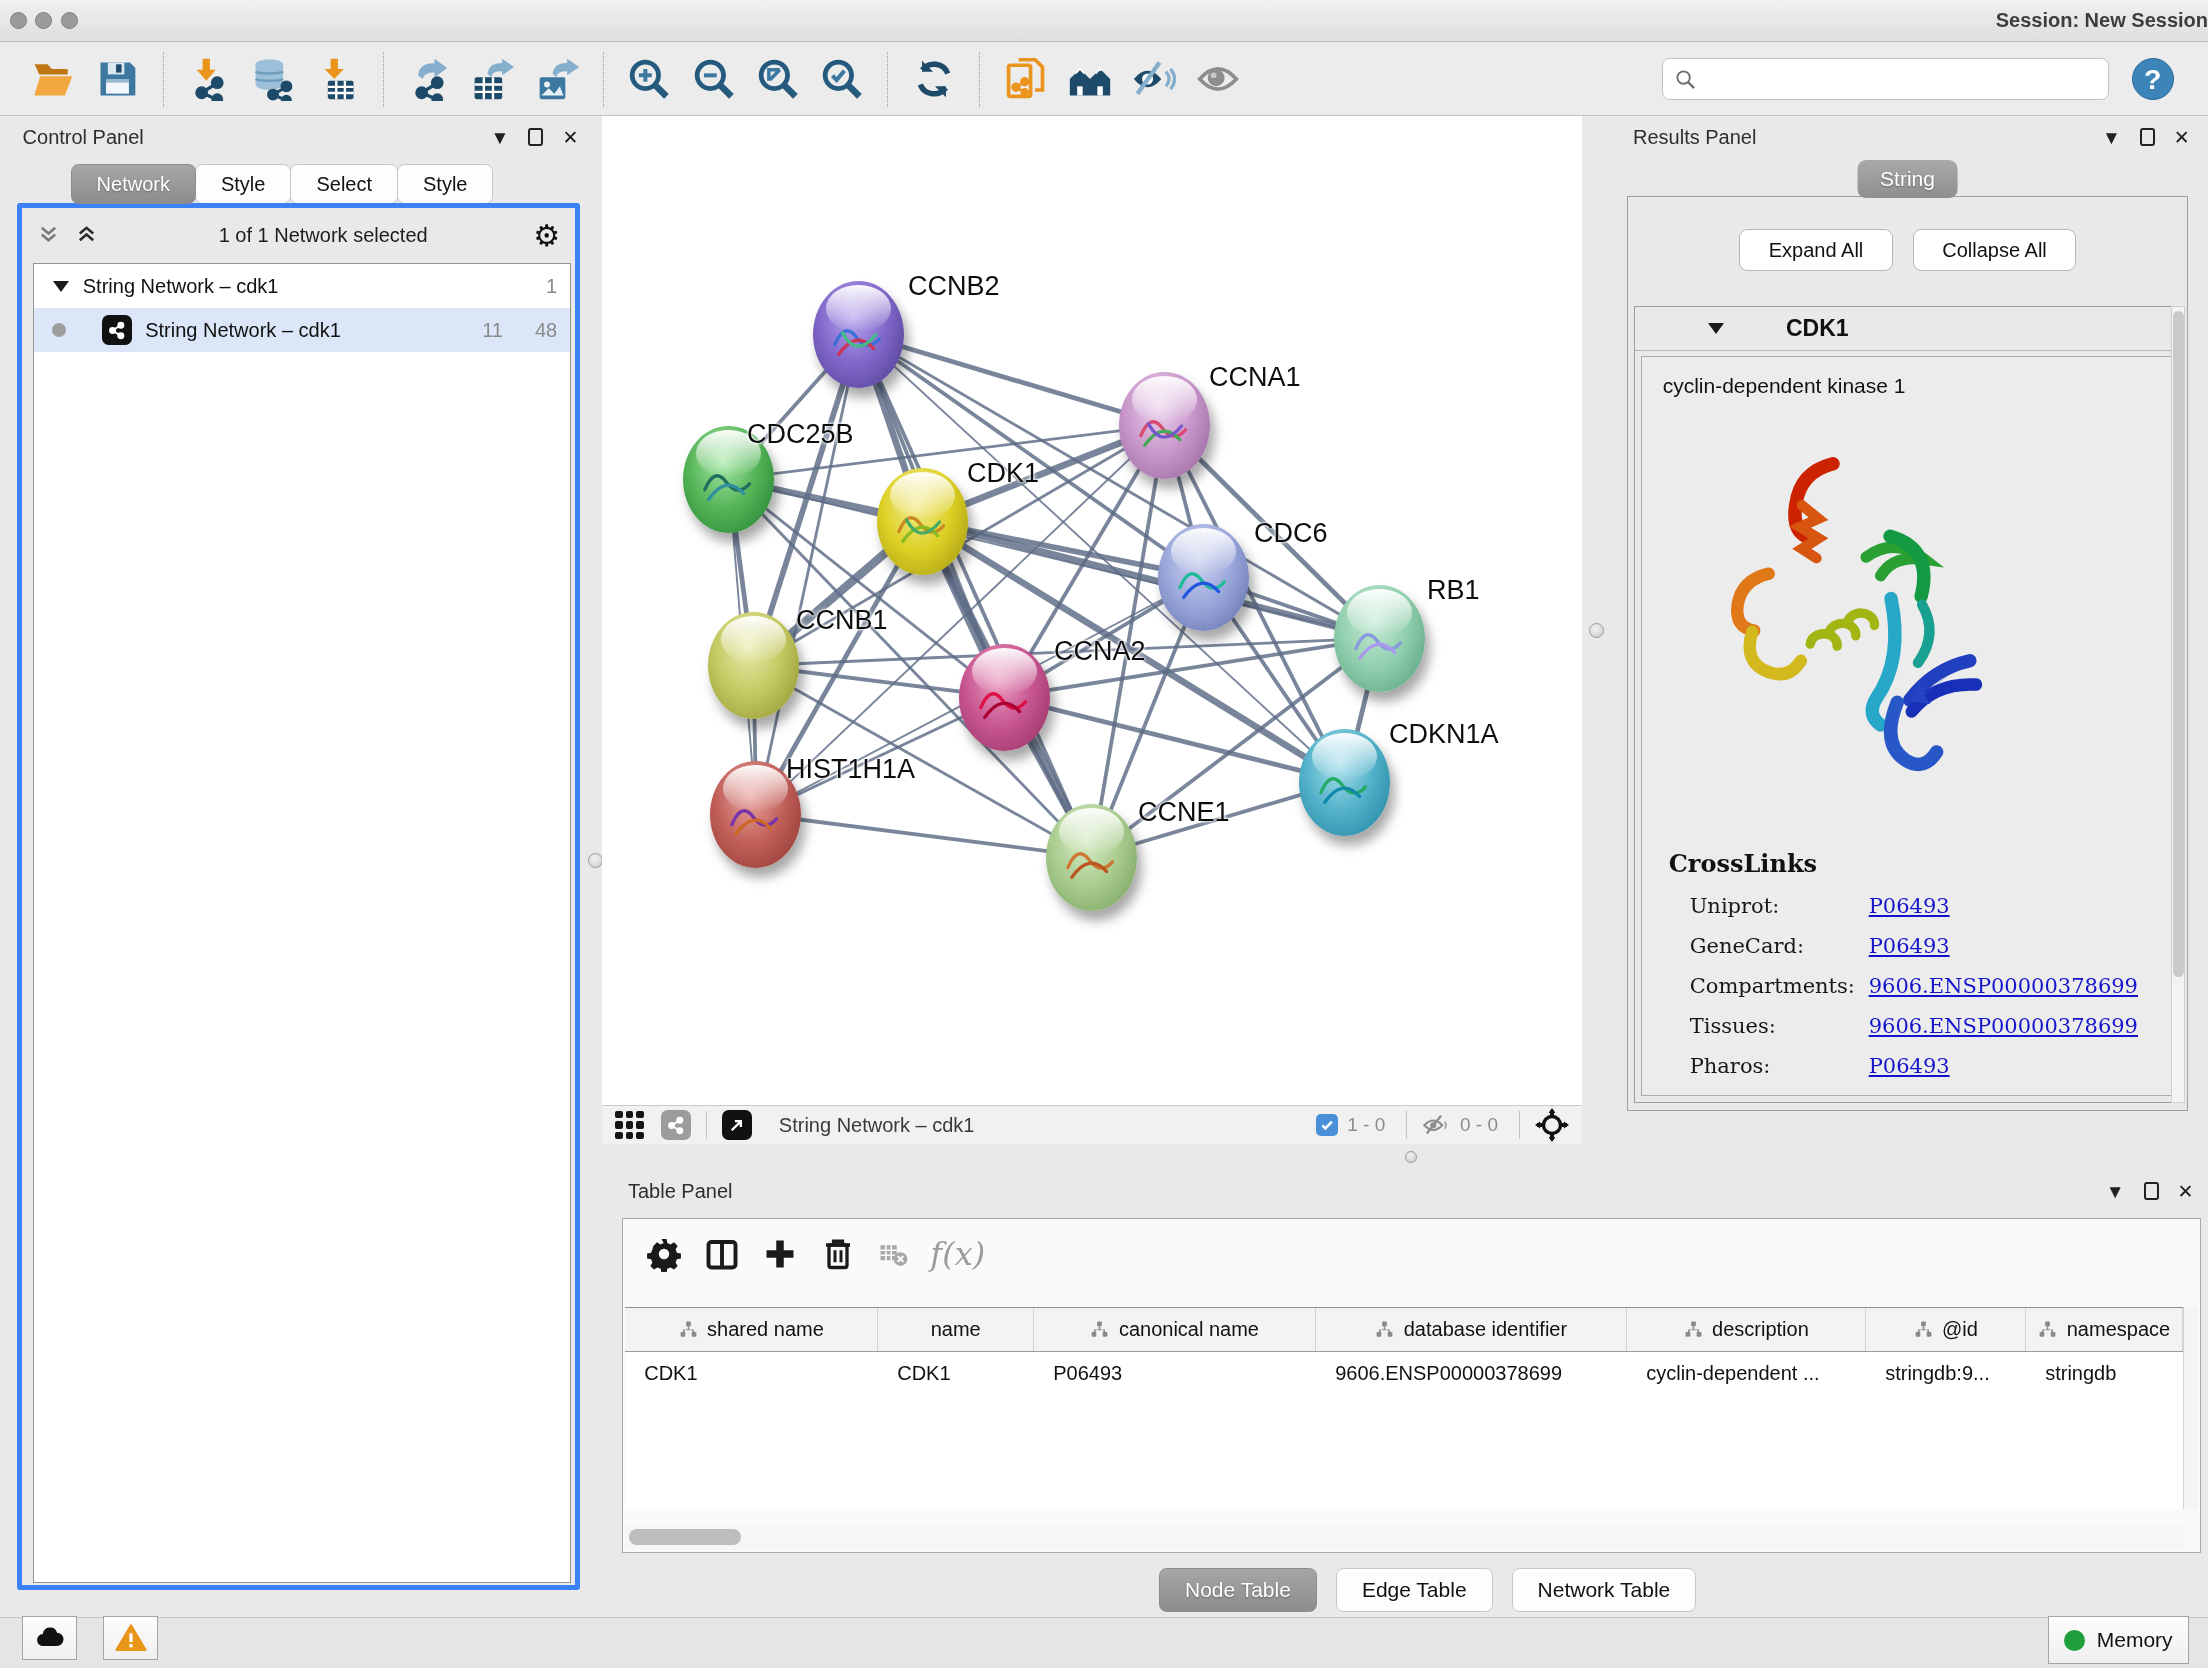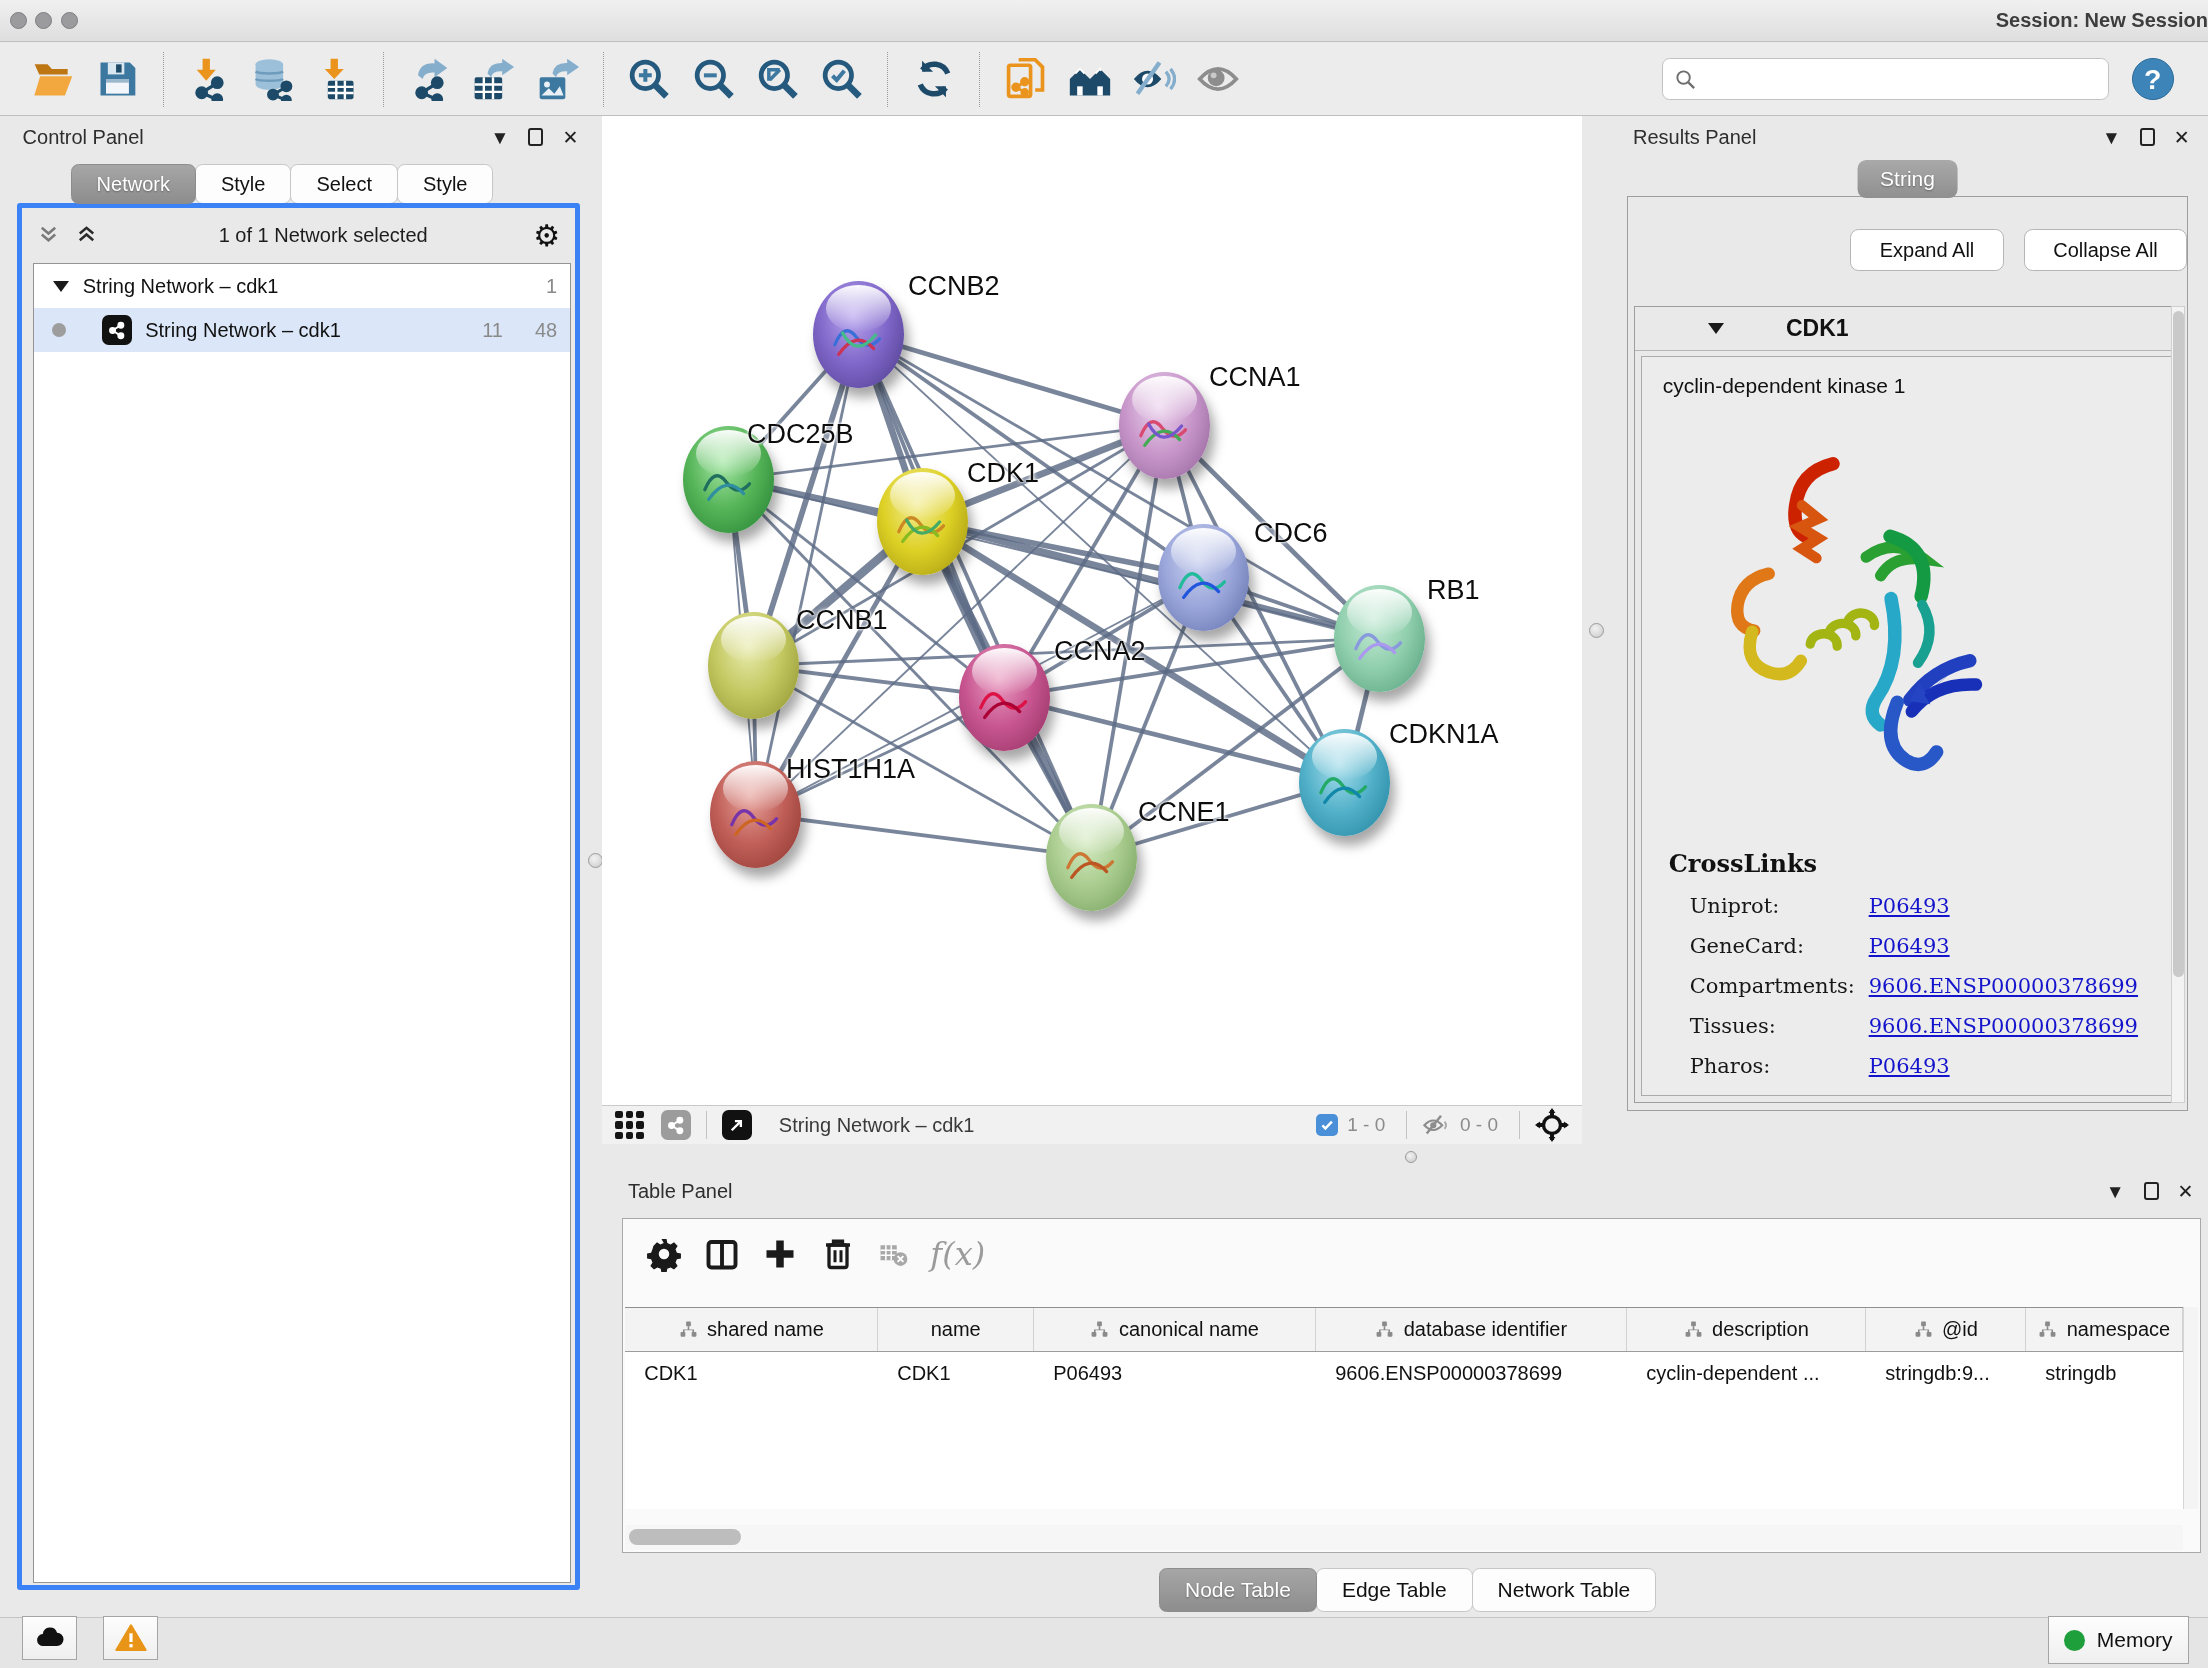--- a/index.html
+++ b/index.html
@@ -86,21 +86,21 @@
   .ntb-count { font-size:19px; color:#8b8b8b; margin:0 5.7px 0 9.5px; }
 
   
   #results-panel { position:absolute; left:1614px; top:122px; width:587px; height:1010px; }
   #rp-header { display:flex; justify-content:space-between; align-items:center; padding:3.8px 11.4px 0 19px; }
   #rp-tab { position:absolute; left:50%; transform:translateX(-50%); top:38px; height:38px; padding:0 23px;
     background:linear-gradient(#a9a9a9,#8f8f8f); border-radius:8.6px; color:#fff; font-size:21px;
     display:flex; align-items:center; text-shadow:0 1px 1.9px rgba(0,0,0,.35); z-index:3; }
   #rp-box { position:absolute; left:13.3px; top:74px; width:561px; height:915px; border:1px solid #9e9e9e;
     background:#e9e9e9; }
-  #rp-buttons { display:flex; justify-content:flex-end; gap:20px; padding:32px 0 28.5px 0; }
+  #rp-buttons { display:flex; justify-content:center; gap:20px; padding:32px 0 28.5px 0; }
   .rp-btn { background:#fff; border:1.9px solid #b5b5b5; border-radius:8.6px; font-size:20px; color:#111;
     padding:8.6px 28.5px; }
   #rp-list { position:absolute; left:5.7px; top:109px; width:548px; height:797px; border:1px solid #9e9e9e; background:#e9e9e9; }
   #rp-entry-header { height:44px; display:flex; align-items:center; padding-left:67px; border-bottom:1px solid #b5b5b5; }
   #rp-gene { font-size:23px; font-weight:bold; color:#111; margin-left:49px; }
   #rp-entry-body { position:absolute; left:5.7px; top:49px; width:535px; height:740px; border:1px solid #ababab; background:#ececec; overflow:hidden; }
   #rp-desc { font-size:21px; color:#111; padding:17px 0 0 21px; }
   #protein-img { position:absolute; left:34px; top:84px; width:314px; height:342px; }
   #crosslinks { position:absolute; left:27px; top:464px; width:100%; font-family:"DejaVu Serif","Liberation Serif",serif; }
   #crosslinks-title { font-size:24px; font-weight:bold; color:#111;margin-top:28px; }
@@ -122,21 +122,21 @@
   #tbl-header { display:flex; height:44px; background:#f3f3f3; border-bottom:1.9px solid #9c9c9c; }
   .th { display:flex; align-items:center; justify-content:center; gap:9.5px; font-size:20px; color:#111;
     border-right:1px solid #d2d2d2; overflow:hidden; white-space:nowrap; flex:0 0 auto; }
   .th svg { width:19px; height:19px; flex:0 0 auto; }
   #tbl-row { display:flex; height:42px; }
   .td { font-size:20px; color:#111; padding-left:19px; display:flex; align-items:center; overflow:hidden;
     white-space:nowrap; flex:0 0 auto; }
   #tbl-vscroll { position:absolute; right:1.9px; top:88px; width:15px; height:202px; background:#f4f4f4; border-left:1px solid #d5d5d5; }
   #tbl-hscroll { position:absolute; left:1.9px; bottom:1.9px; width:1558px; height:25px; background:#f6f6f6; }
   #tbl-hthumb { position:absolute; left:3.8px; top:3.8px; width:112px; height:16px; background:#bdbdbd; border-radius:8.6px; }
-  #tp-tabs { position:absolute; left:550px; top:396px; display:flex; }
+  #tp-tabs { position:absolute; left:550px; top:396px; display:flex;gap:20px; }
   #tp-tabs .tab { height:44px; font-size:21px; }
 
   
   #status-bar { position:absolute; left:0; top:1617px; width:100%; height:51px; background:#e5e5e5;
     border-top:1.9px solid #c4c4c4; }
   .sb-btn { position:absolute; top:-1.9px; height:44px; background:linear-gradient(#fdfdfd,#efefef);
     border:1.9px solid #a5a5a5; display:flex; align-items:center; justify-content:center; }
   #cloud-btn { left:22px; width:55px; }
   #warn-btn { left:103px; width:55px; }
   #memory-btn { left:2048px; width:141px; height:48px; gap:11.4px; font-size:21px; color:#111; }

